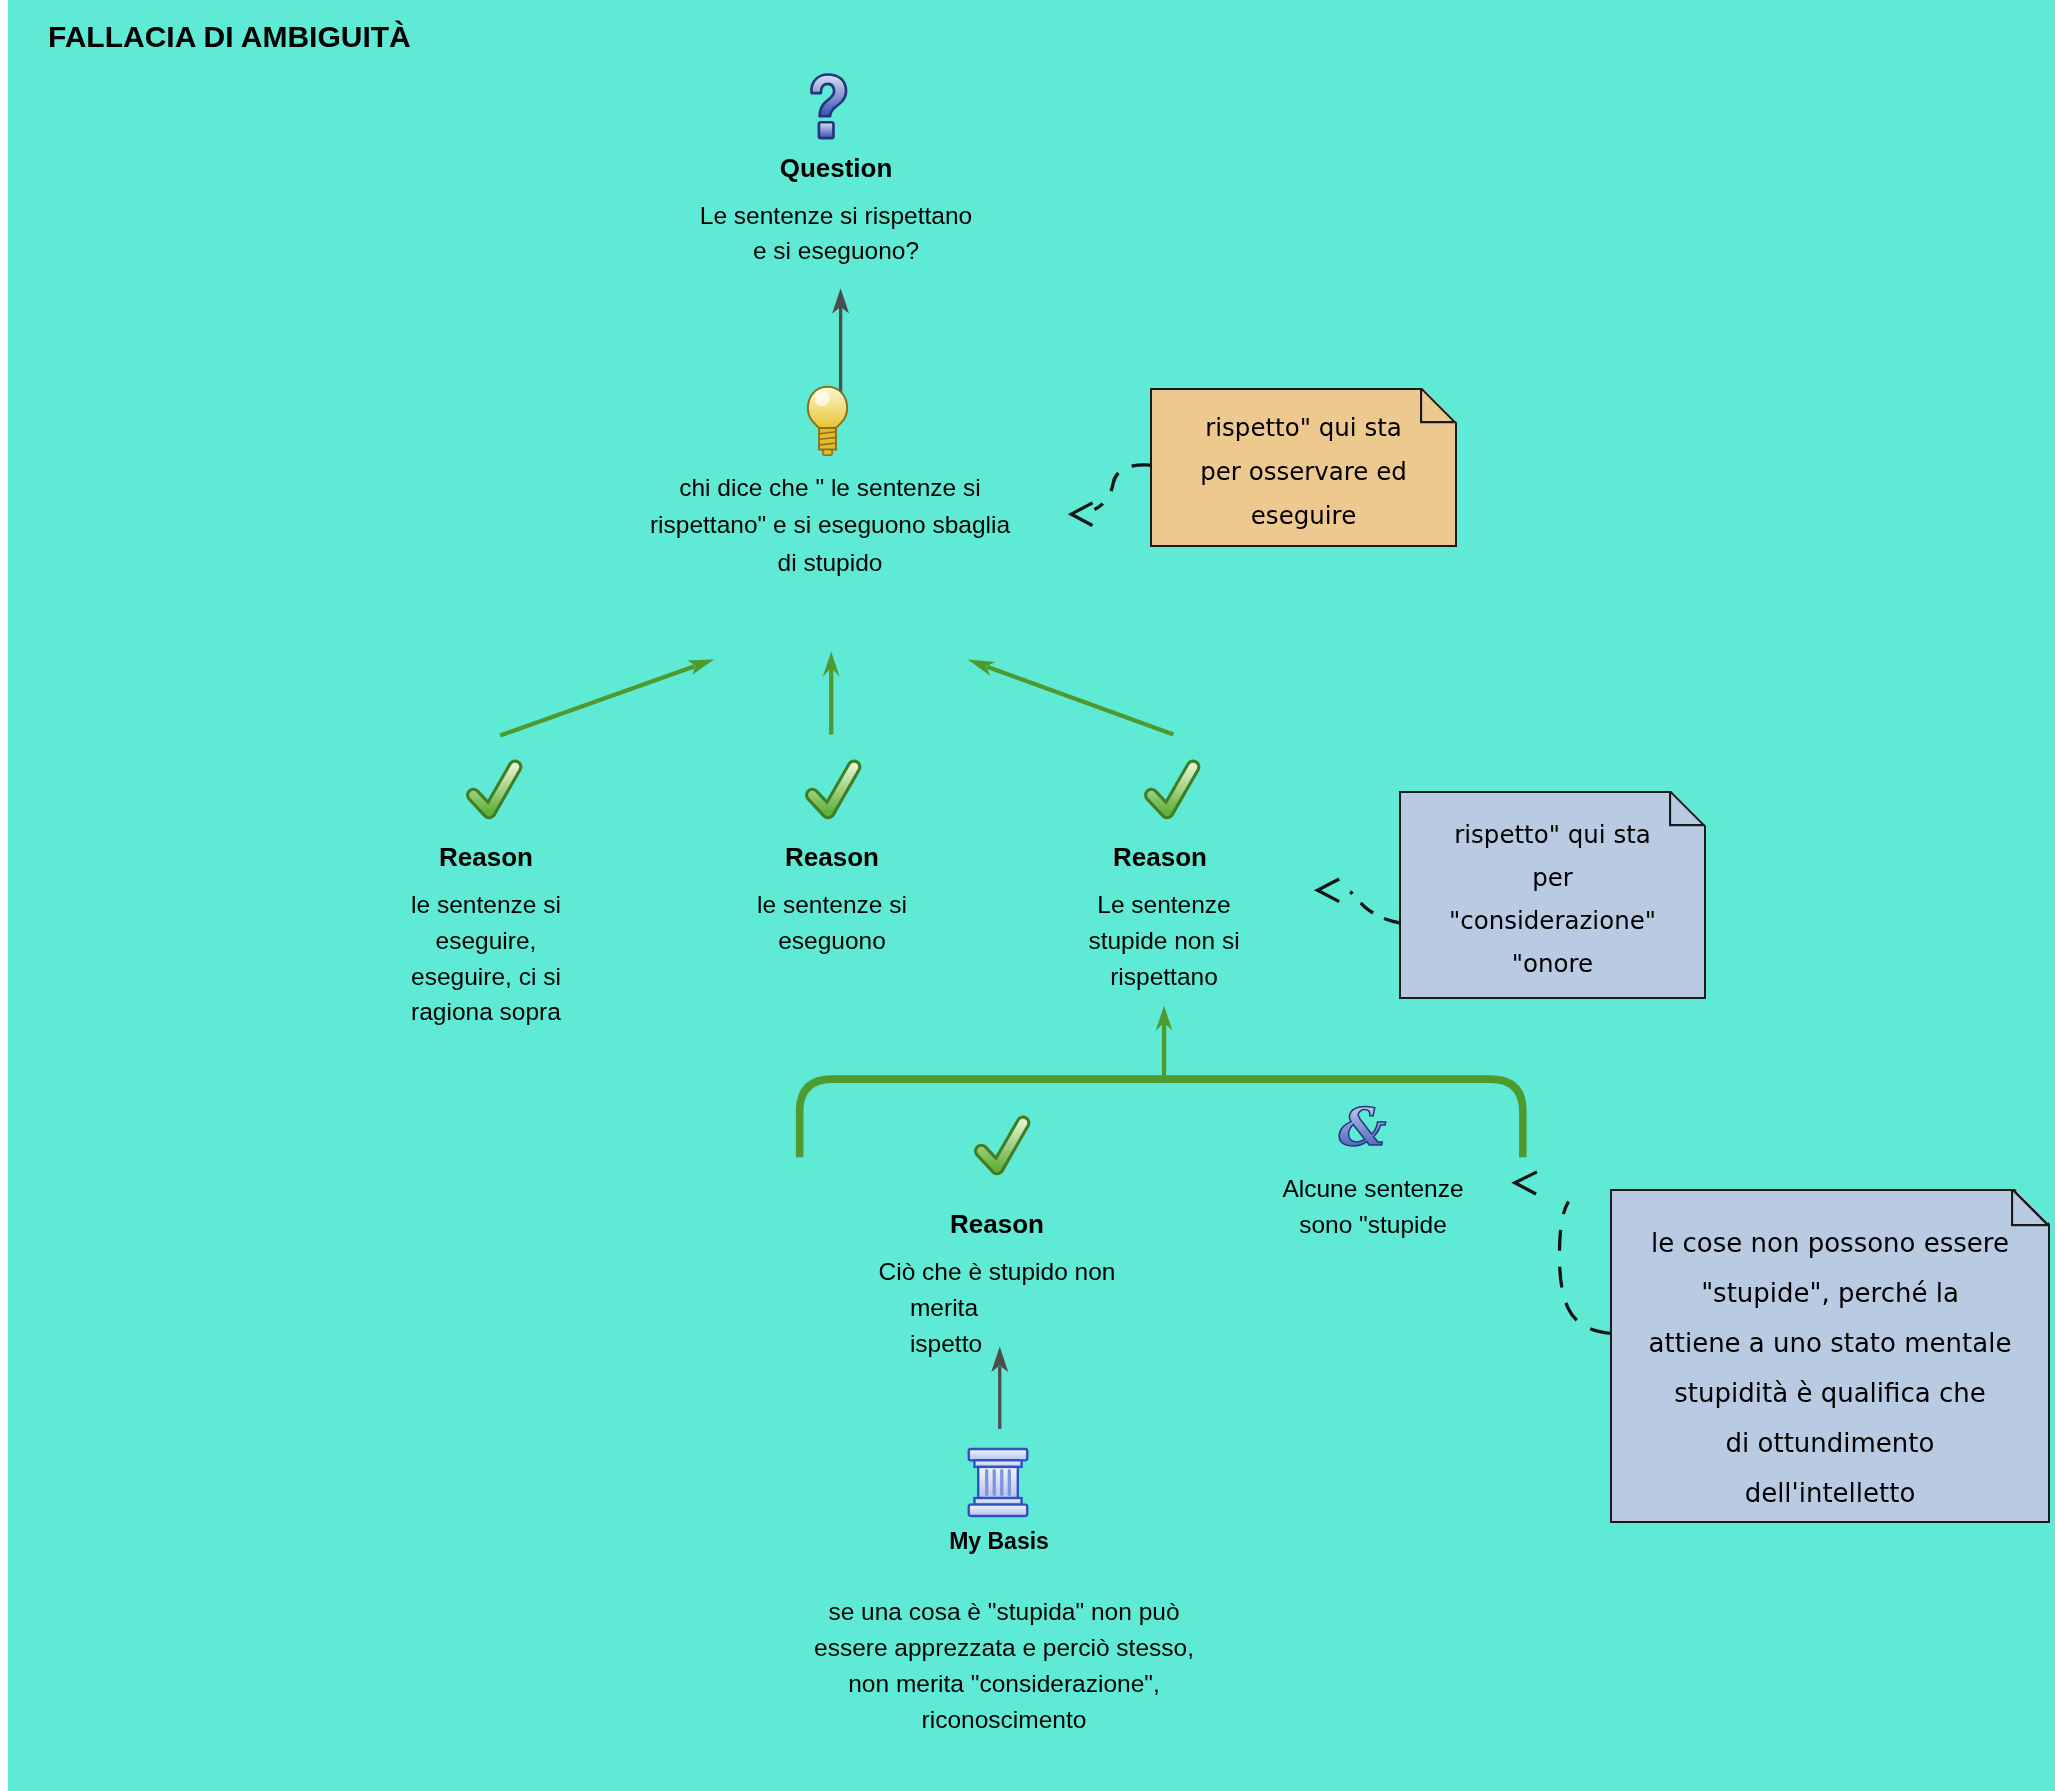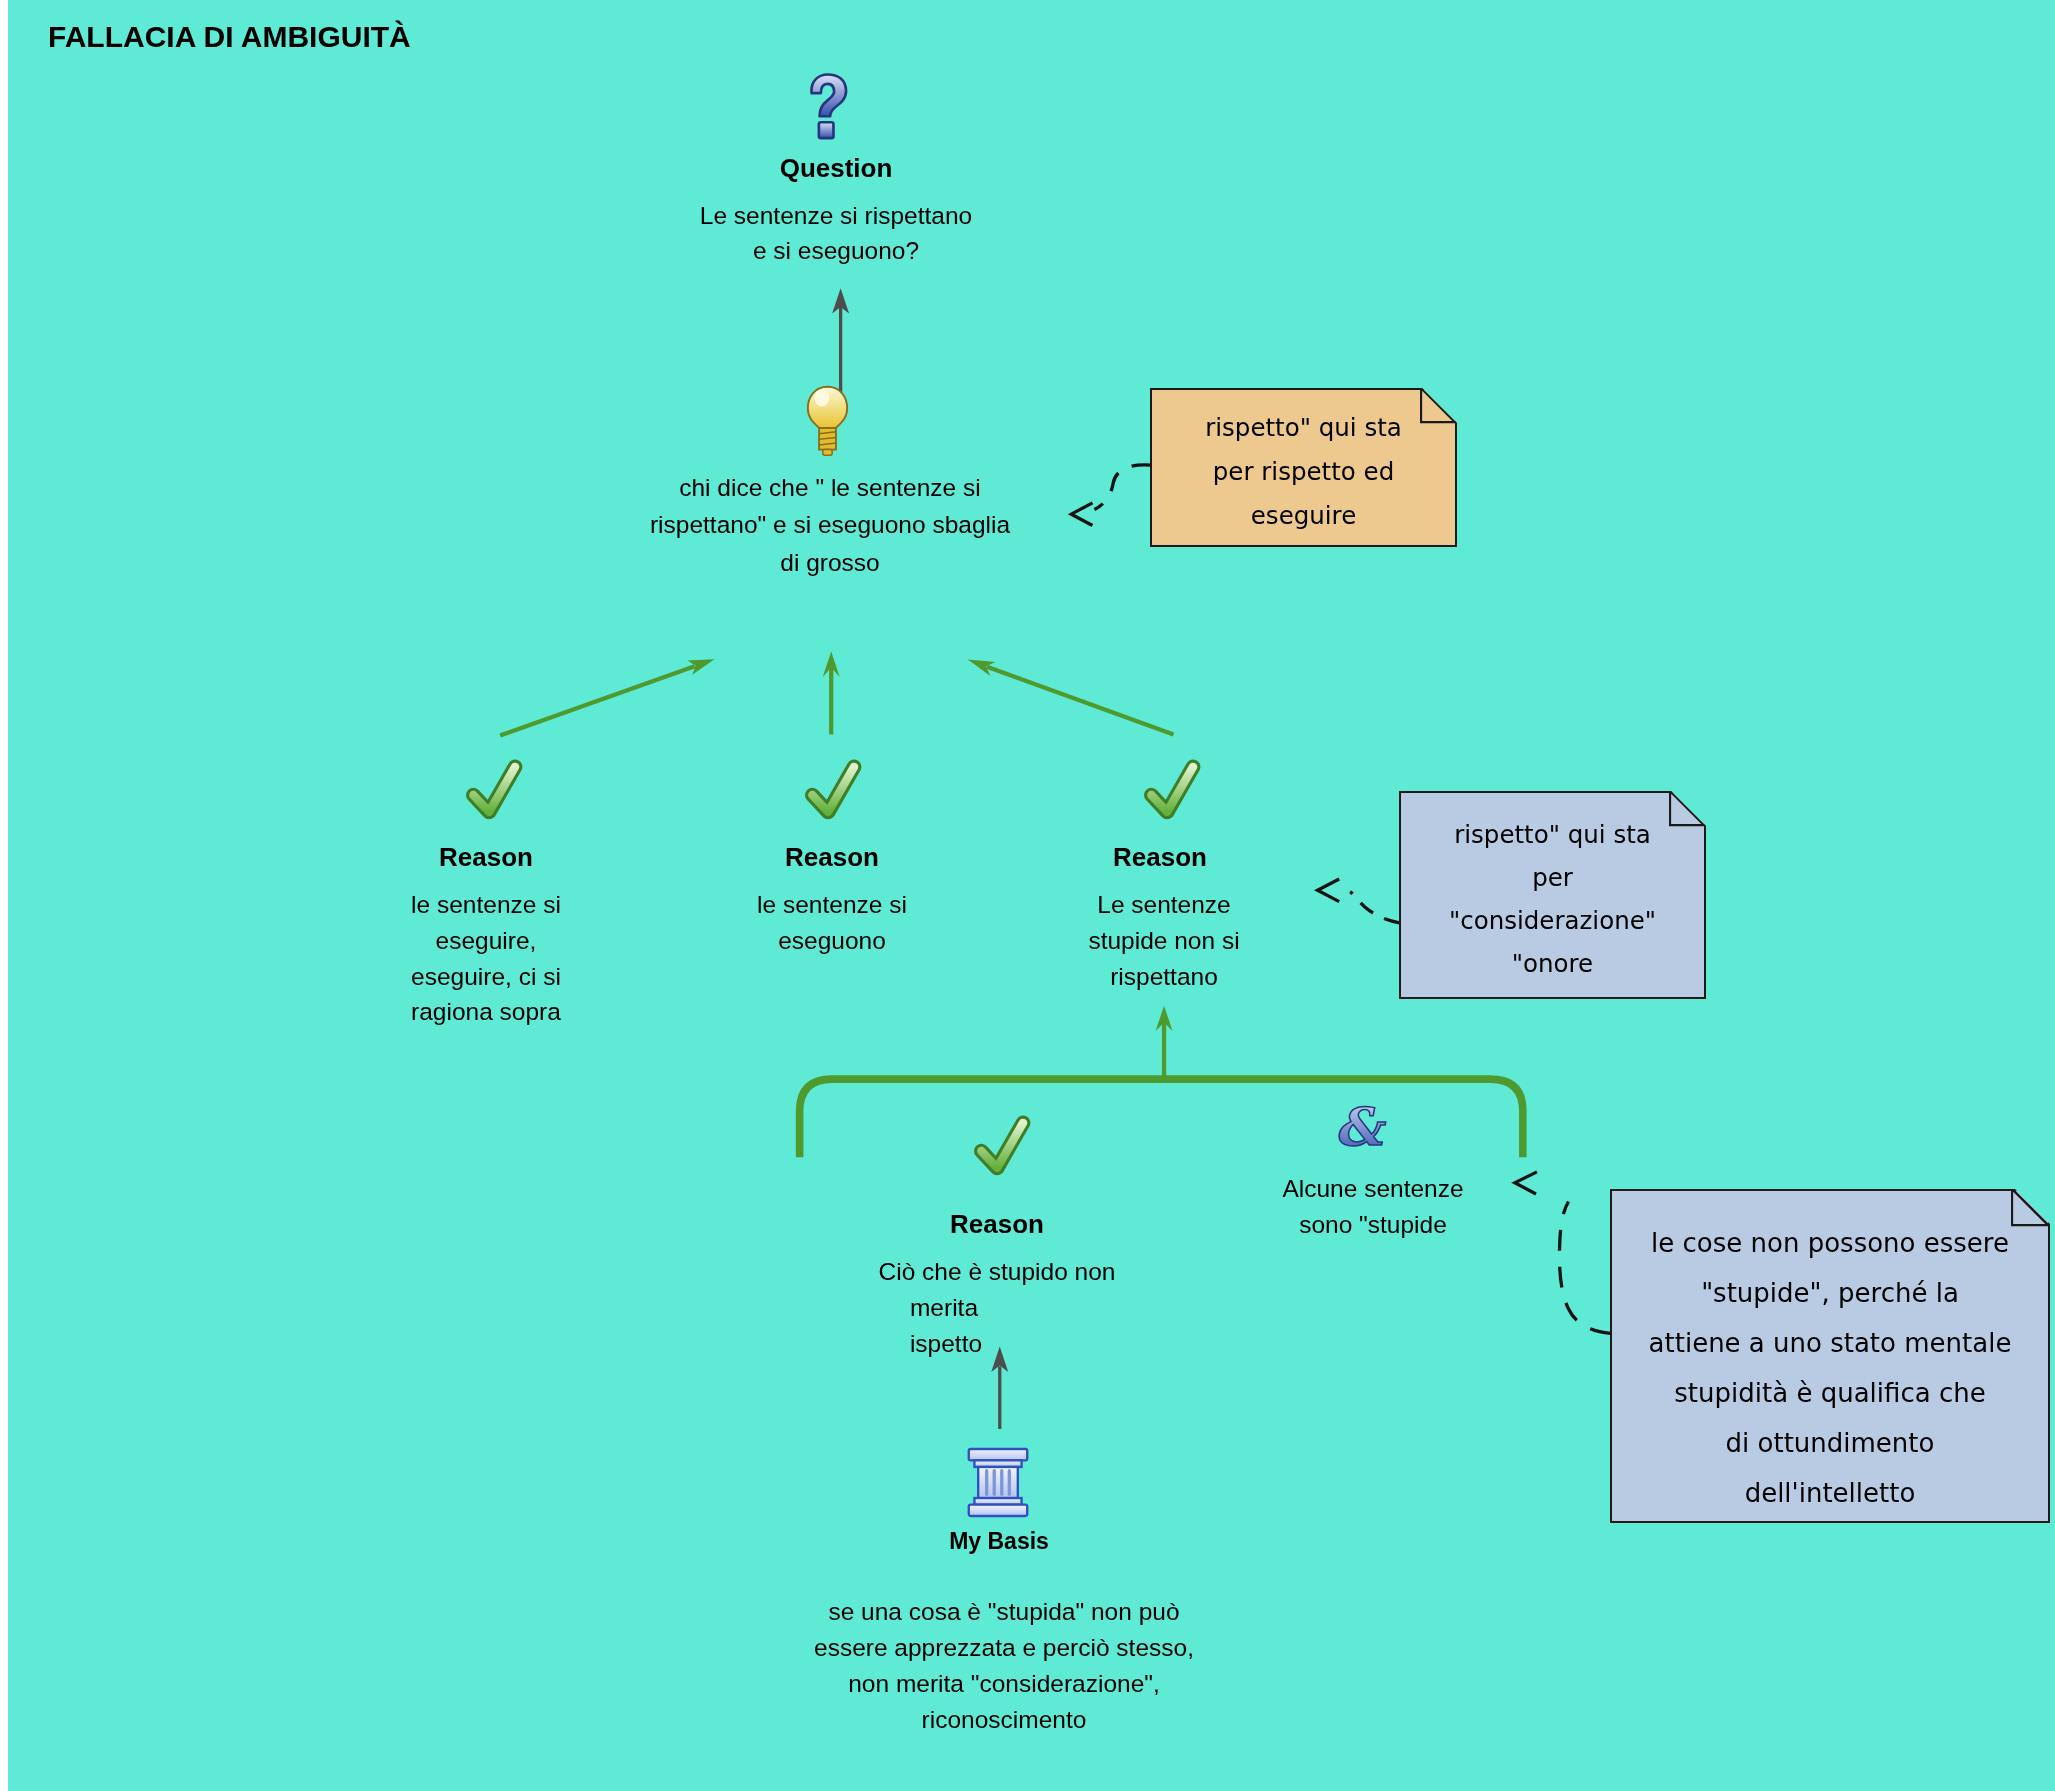--- a/index.html
+++ b/index.html
@@ -115,21 +115,21 @@
       <ellipse cx="21" cy="15" rx="8" ry="9" fill="#fffbe8" opacity="0.85"></ellipse>
       <rect x="18" y="47" width="18" height="23" fill="#e3bc2e" stroke="#8a6d1a" stroke-width="2"></rect>
       <line x1="18" y1="53" x2="36" y2="51" stroke="#8a6d1a" stroke-width="1.6"></line>
       <line x1="18" y1="59" x2="36" y2="57" stroke="#8a6d1a" stroke-width="1.6"></line>
       <line x1="18" y1="65" x2="36" y2="63" stroke="#8a6d1a" stroke-width="1.6"></line>
       <rect x="22" y="70" width="10" height="6" rx="2" fill="#e3bc2e" stroke="#8a6d1a" stroke-width="1.6"></rect>
     </svg>
   </div>
   <div class="t" style="left:822px;top:472px">chi dice che " le sentenze si</div>
   <div class="t" style="left:822px;top:509px">rispettano" e si eseguono sbaglia</div>
-  <div class="t" style="left:822px;top:547px">di grosso</div>
+  <div class="t" style="left:822px;top:547px">di stupido</div>
 
   <div class="icon" style="left:453px;top:759px">
     <svg width="63" height="62" viewBox="0 0 100 110">
       <polyline points="16,64 44,94 90,14" fill="none" stroke="#3f7e27" stroke-width="26" stroke-linecap="round" stroke-linejoin="round"></polyline>
       <polyline points="16,64 44,94 90,14" fill="none" stroke="url(#gradCheck)" stroke-width="15" stroke-linecap="round" stroke-linejoin="round"></polyline>
     </svg>
   </div>
   <div class="t h" style="left:478px;top:841px">Reason</div>
   <div class="t" style="left:478px;top:889px">le sentenze si</div>
   <div class="t" style="left:478px;top:925px">eseguire,</div>
@@ -193,21 +193,21 @@
   <div class="t" style="left:996px;top:1596px">se una cosa è "stupida" non può</div>
   <div class="t" style="left:996px;top:1632px">essere apprezzata e perciò stesso,</div>
   <div class="t" style="left:996px;top:1668px">non merita "considerazione",</div>
   <div class="t" style="left:996px;top:1704px">riconoscimento</div>
 
   <div id="note-claim" class="note">
     <svg class="fold" width="38" height="38" viewBox="0 0 80 80">
       <polygon points="2,2 74,74 2,74" fill="#edc88f" stroke="#1a1a1a" stroke-width="5"></polygon>
     </svg>
     <div class="nln">rispetto" qui sta</div>
-    <div class="nln">per rispetto ed</div>
+    <div class="nln">per osservare ed</div>
     <div class="nln">eseguire</div>
   </div>
 
   <div id="note-reason3" class="note">
     <svg class="fold" width="38" height="38" viewBox="0 0 80 80">
       <polygon points="2,2 74,74 2,74" fill="#b9cbe3" stroke="#1a1a1a" stroke-width="5"></polygon>
     </svg>
     <div class="nln">rispetto" qui sta</div>
     <div class="nln">per</div>
     <div class="nln">"considerazione"</div>

